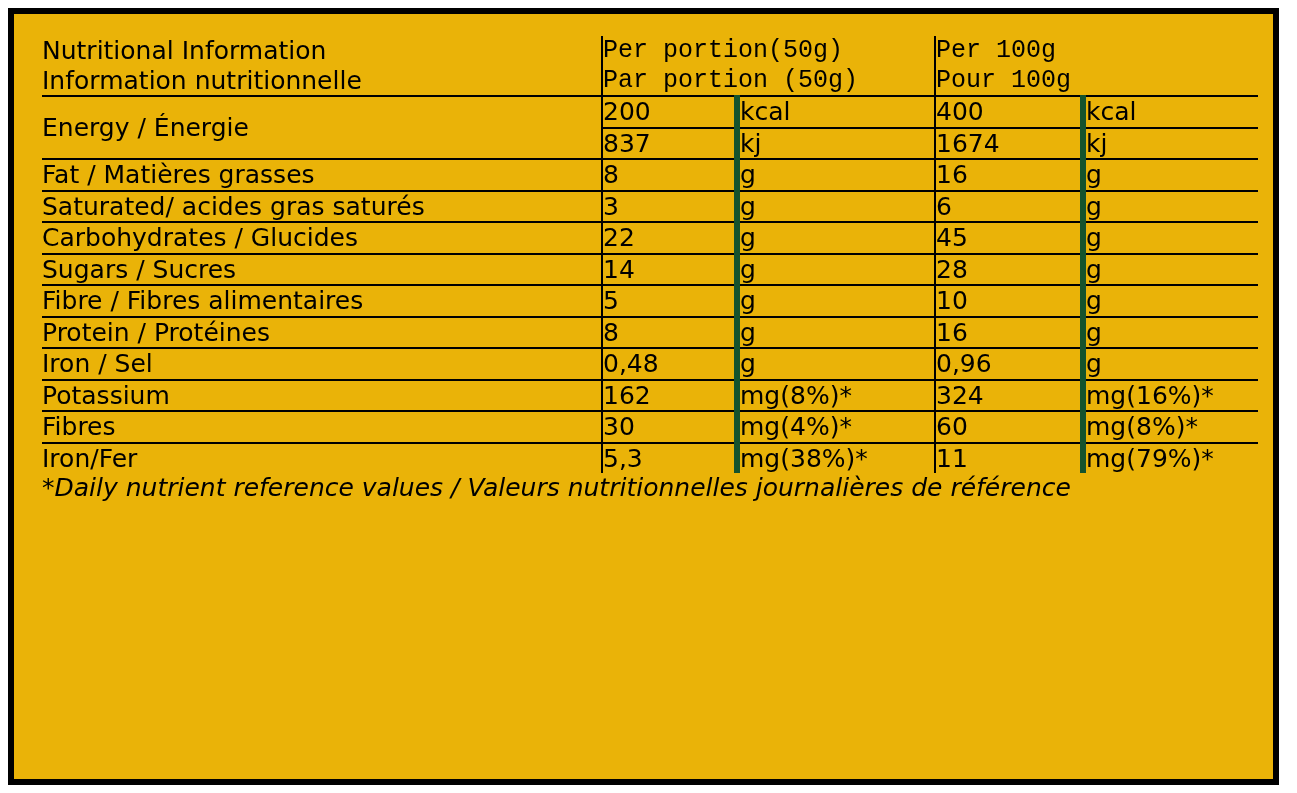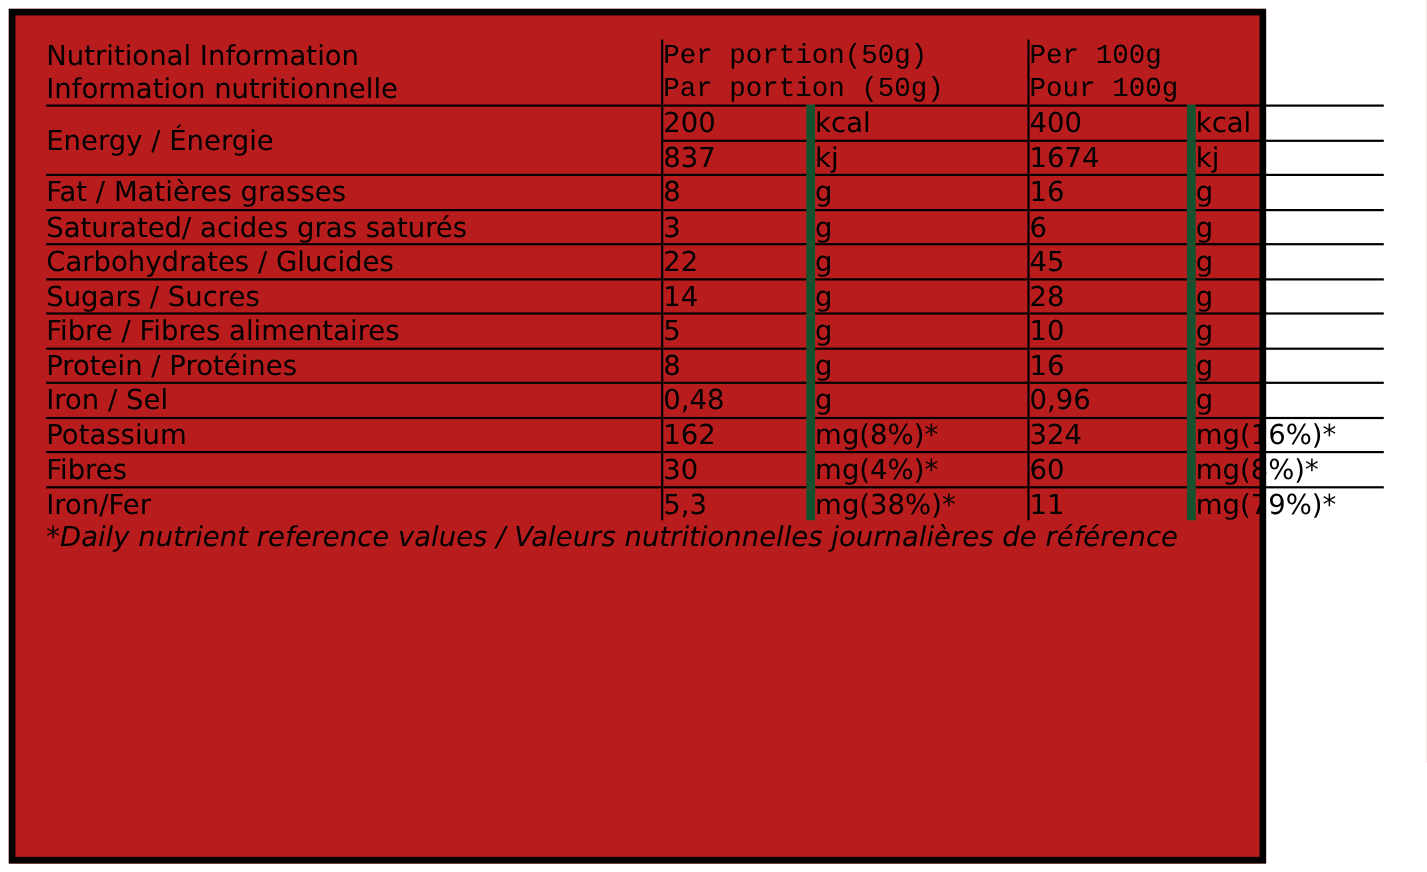--- a/index.html
+++ b/index.html
@@ -12,25 +12,25 @@
     height: 793px;
     font-family: "DejaVu Sans", sans-serif;
     color: #000000;
     overflow: hidden;
   }
 
   .panel {
     position: absolute;
     left: 8px;
     top: 8px;
-    width: 1143px;
+    width: 1271px;
     height: 777px;
     box-sizing: border-box;
     border: 6px solid #000000;
-    background: #b91c1c;
+    background: #eab308;
   }
 
   .inner {
     position: absolute;
     left: 28px;
     top: 22px;
     width: 1216px;
     height: 728px;
     box-sizing: border-box;
   }
@@ -86,21 +86,21 @@
   .cell-val {
     padding-left: 18px;
     padding-top: 9px;
     padding-bottom: 9px;
     border-left: 2px solid #000000;
   }
   .cell-unit {
     padding-left: 18px;
     padding-top: 9px;
     padding-bottom: 9px;
-    border-left: 8px solid #14532d;
+    border-left: 6px solid #14532d;
   }
 
   .footnote {
     font-size: 24px;
     padding-left: 12px;
     padding-top: 14px;
     white-space: nowrap;
     font-style: italic;
   }
 </style>

